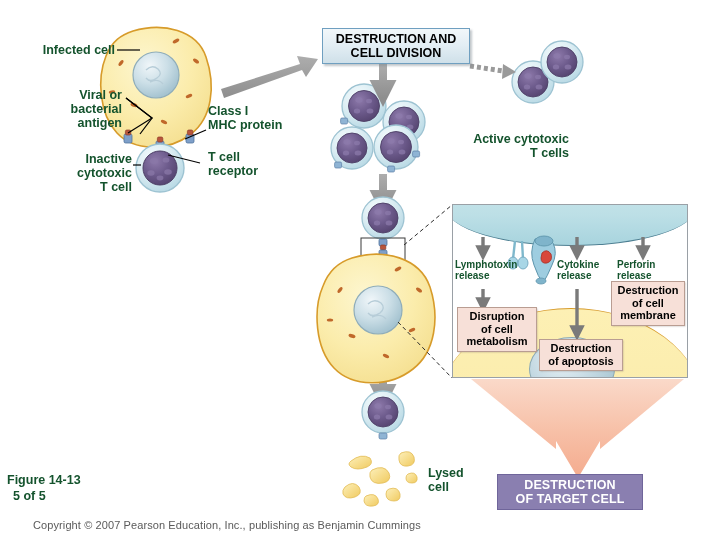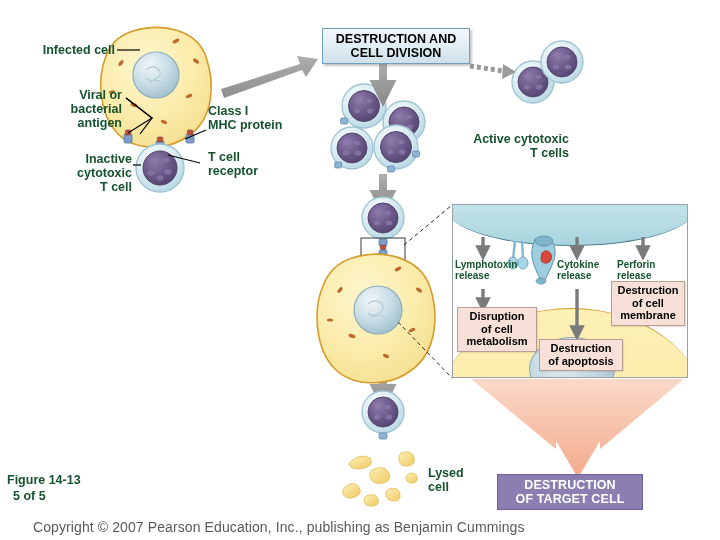--- a/index.html
+++ b/index.html
@@ -108,21 +108,21 @@
   .dp-nuc {
     position: absolute;
     border-radius: 50%;
     background: radial-gradient(circle at 38% 32%, #e8f2f6 0%, #c7dbe4 45%, #9fc0cd 100%);
     border: 1px solid #8aa9b6;
   }
 
   .copyright {
     position: absolute;
     font-family: "Liberation Sans", sans-serif;
-    font-size: 14px;
+    font-size: 11px;
     font-weight: normal;
     color: #5a5a5a;
     letter-spacing: .1px;
   }
 </style>
 </head>
 <body>
 
 <div class="stage">
 

